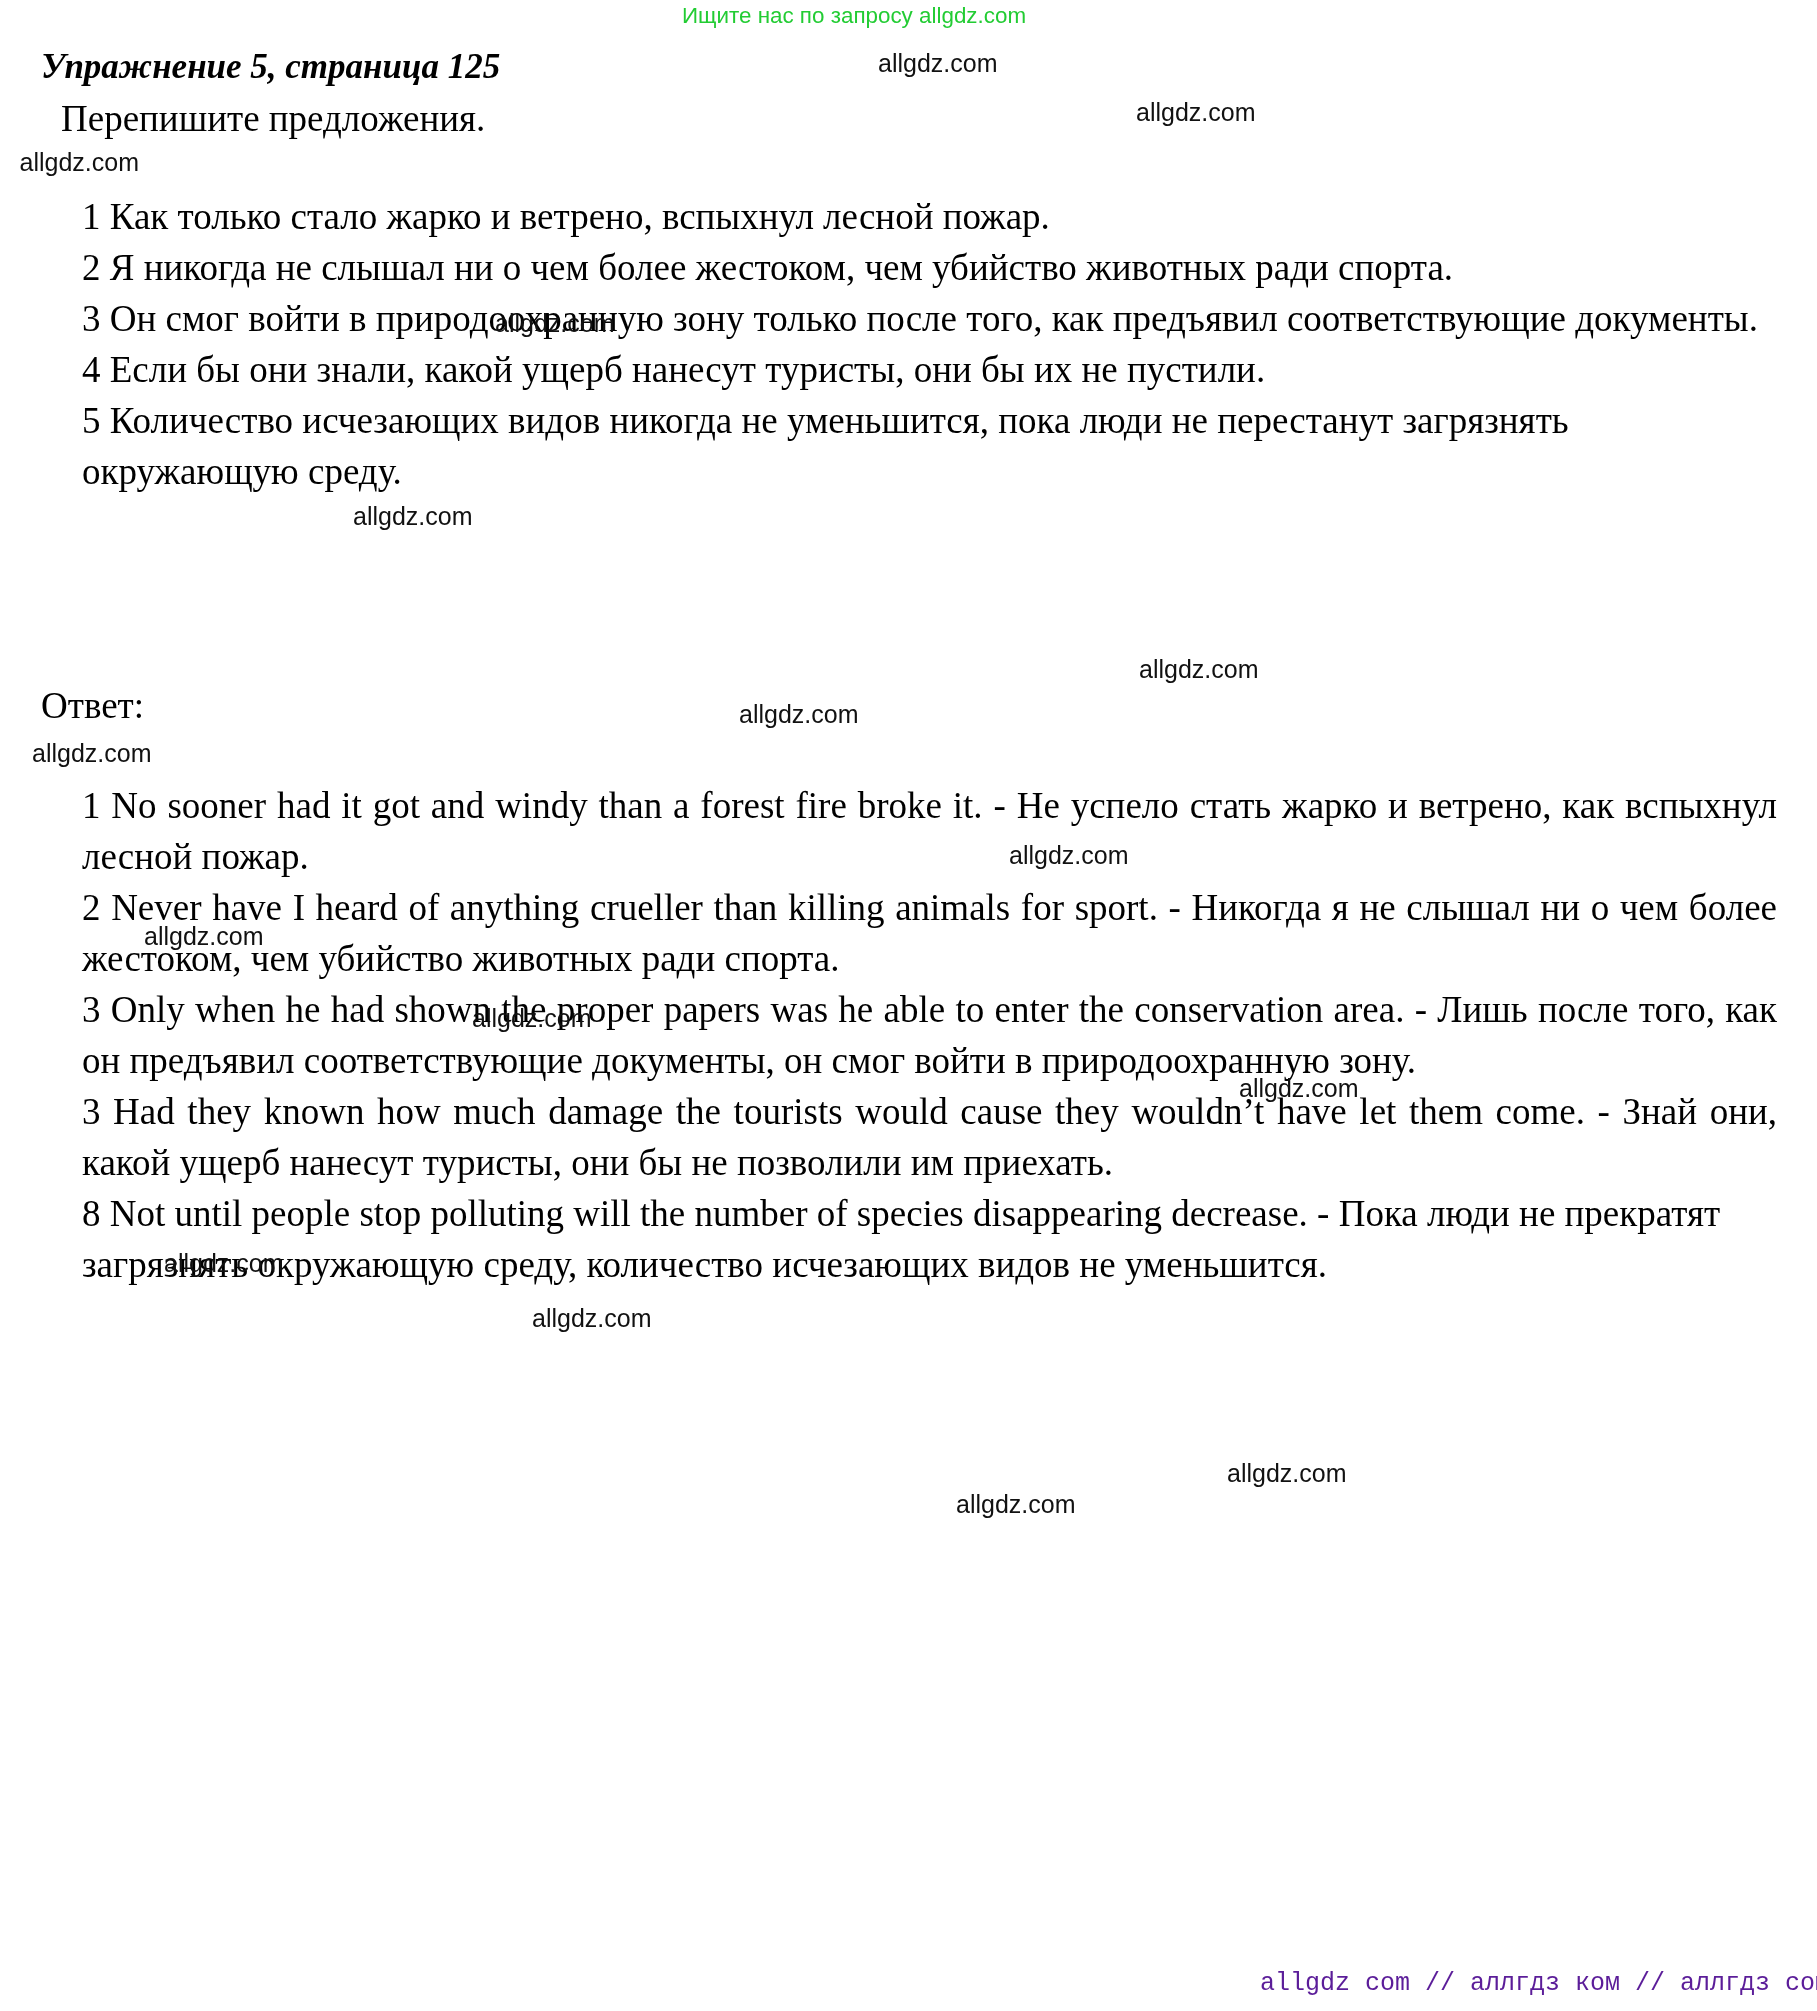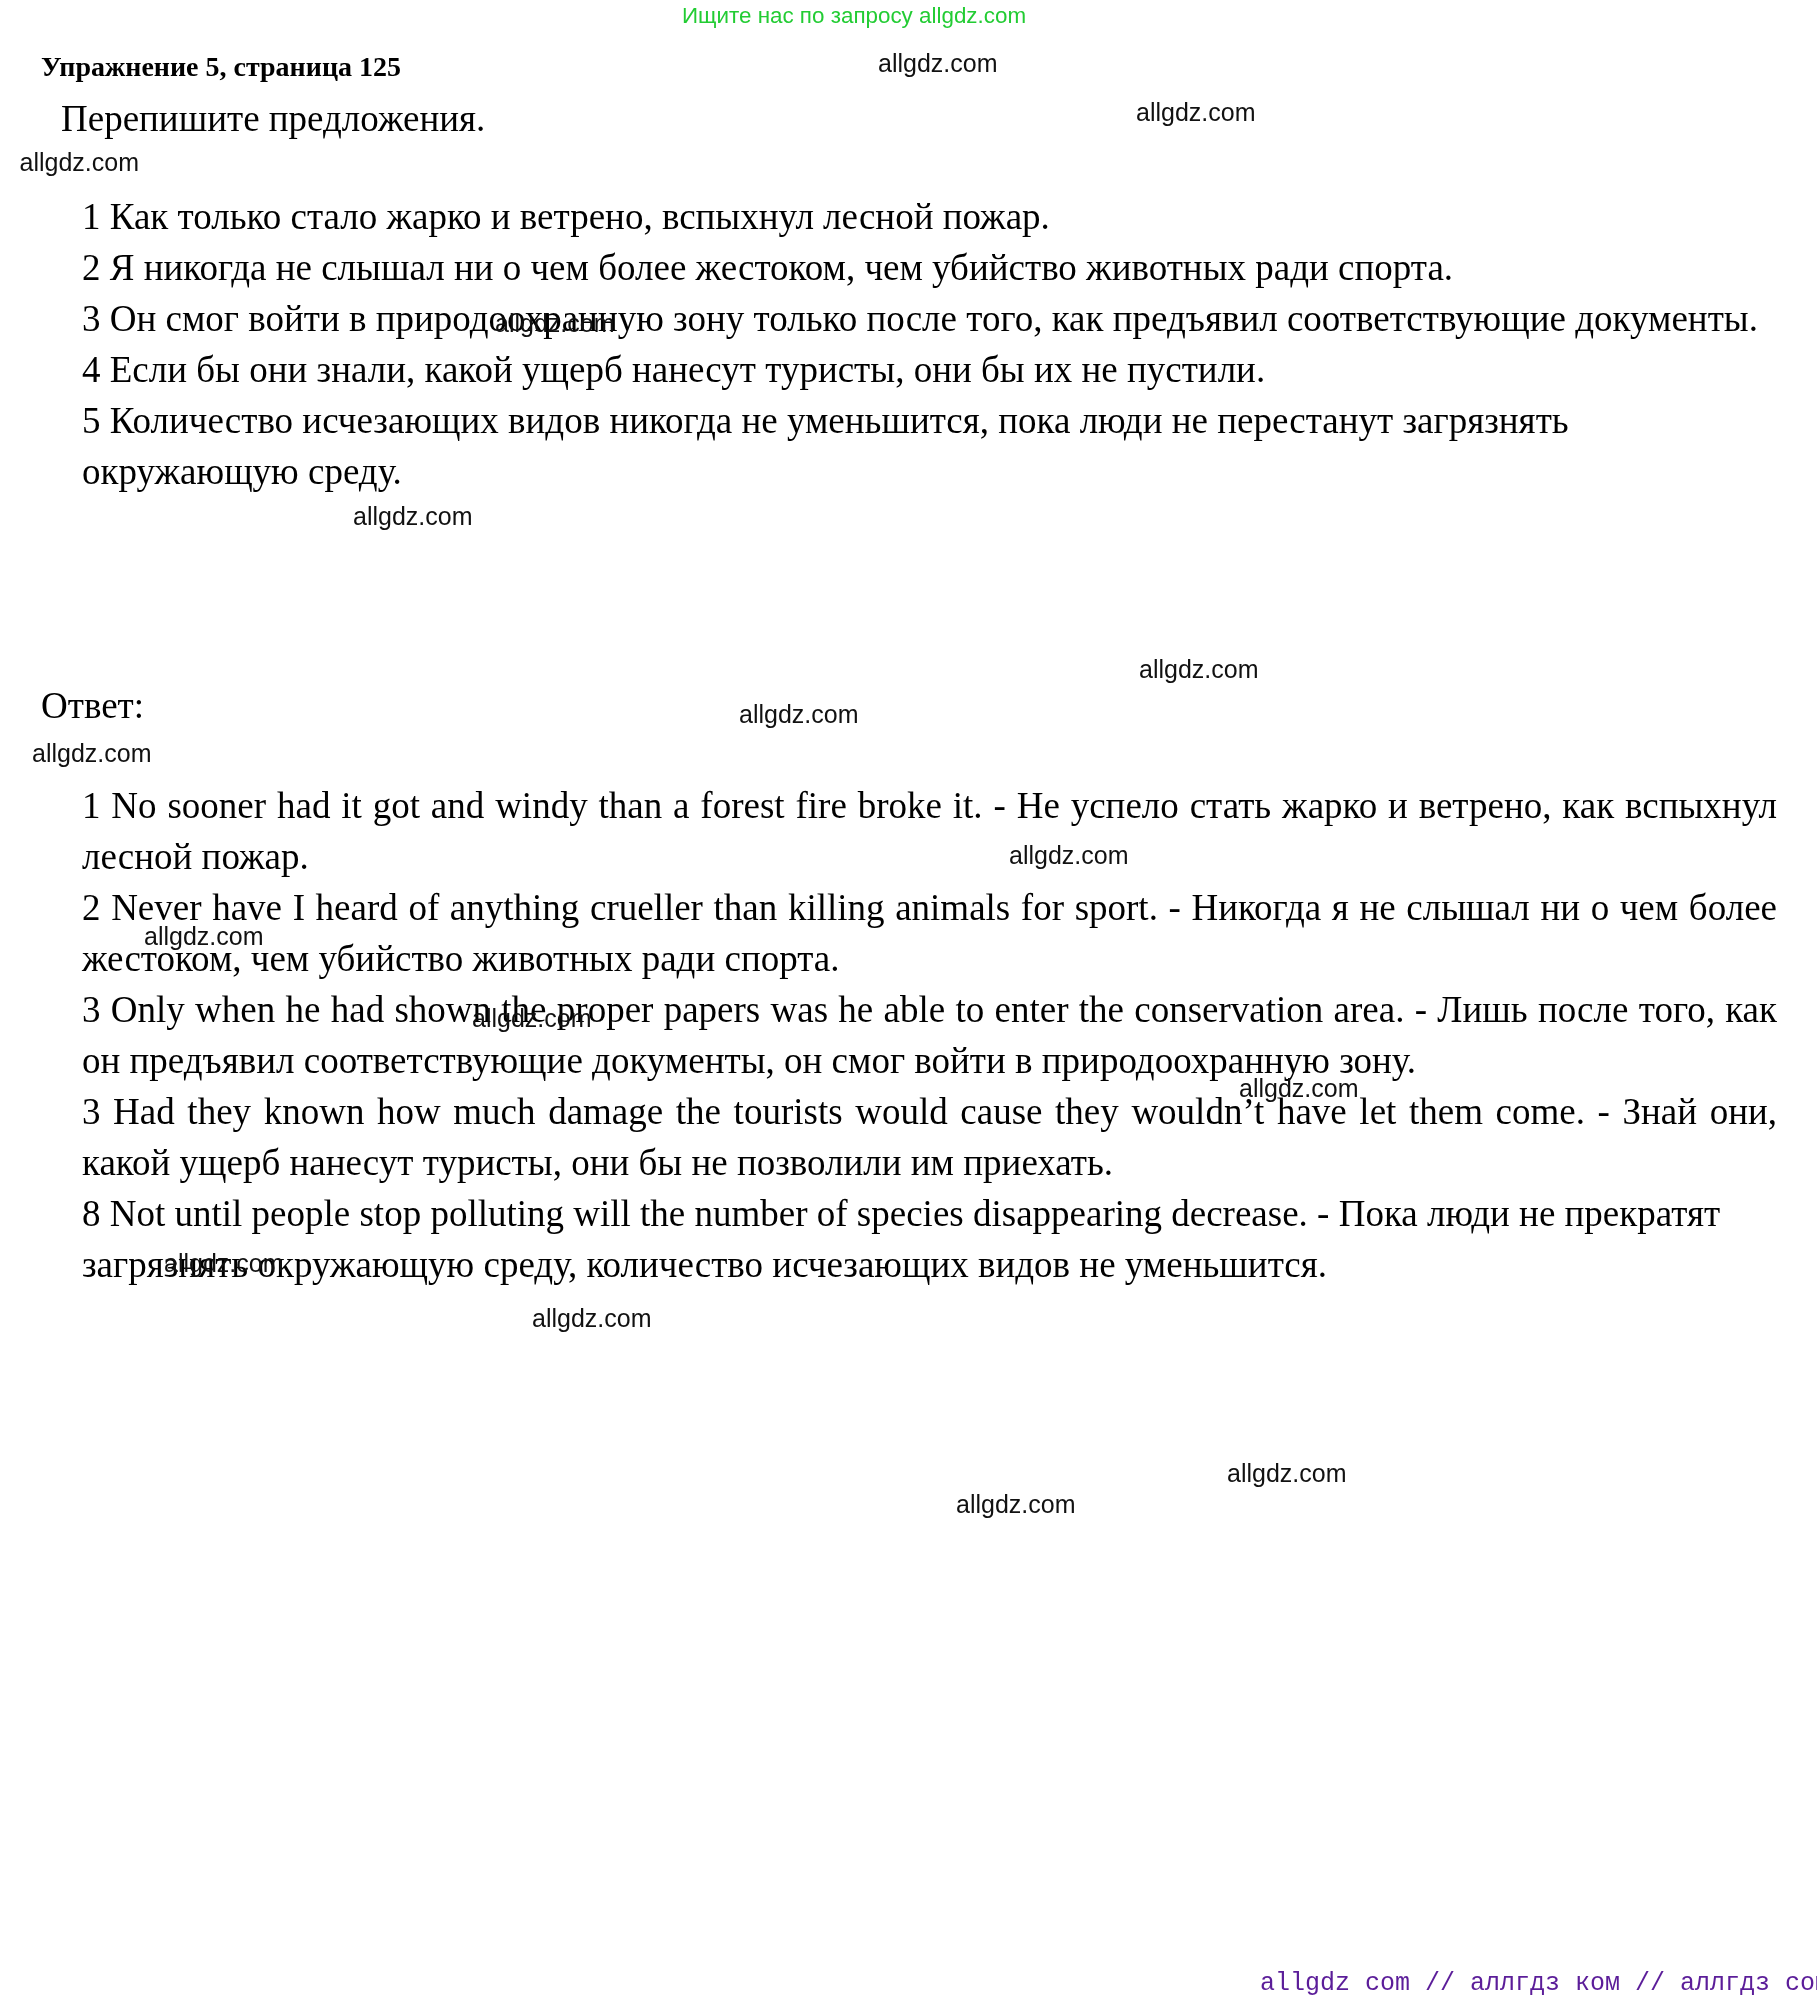--- a/index.html
+++ b/index.html
@@ -37,23 +37,24 @@
     top: 0;
     width: 1736px;
   }
 
   .title {
     position: absolute;
     left: 0;
     top: 43px;
     font-family: "Liberation Serif", "DejaVu Serif", serif;
     font-weight: bold;
-    font-size: 28px;
+    font-size: 35px;
     line-height: 47px;
     white-space: nowrap;
+    font-style: italic;
   }
 
   .subtitle {
     position: absolute;
     left: 0;
     top: 96px;
     font-size: 37px;
     line-height: 45px;
     white-space: nowrap;
     margin-left: 20px;

